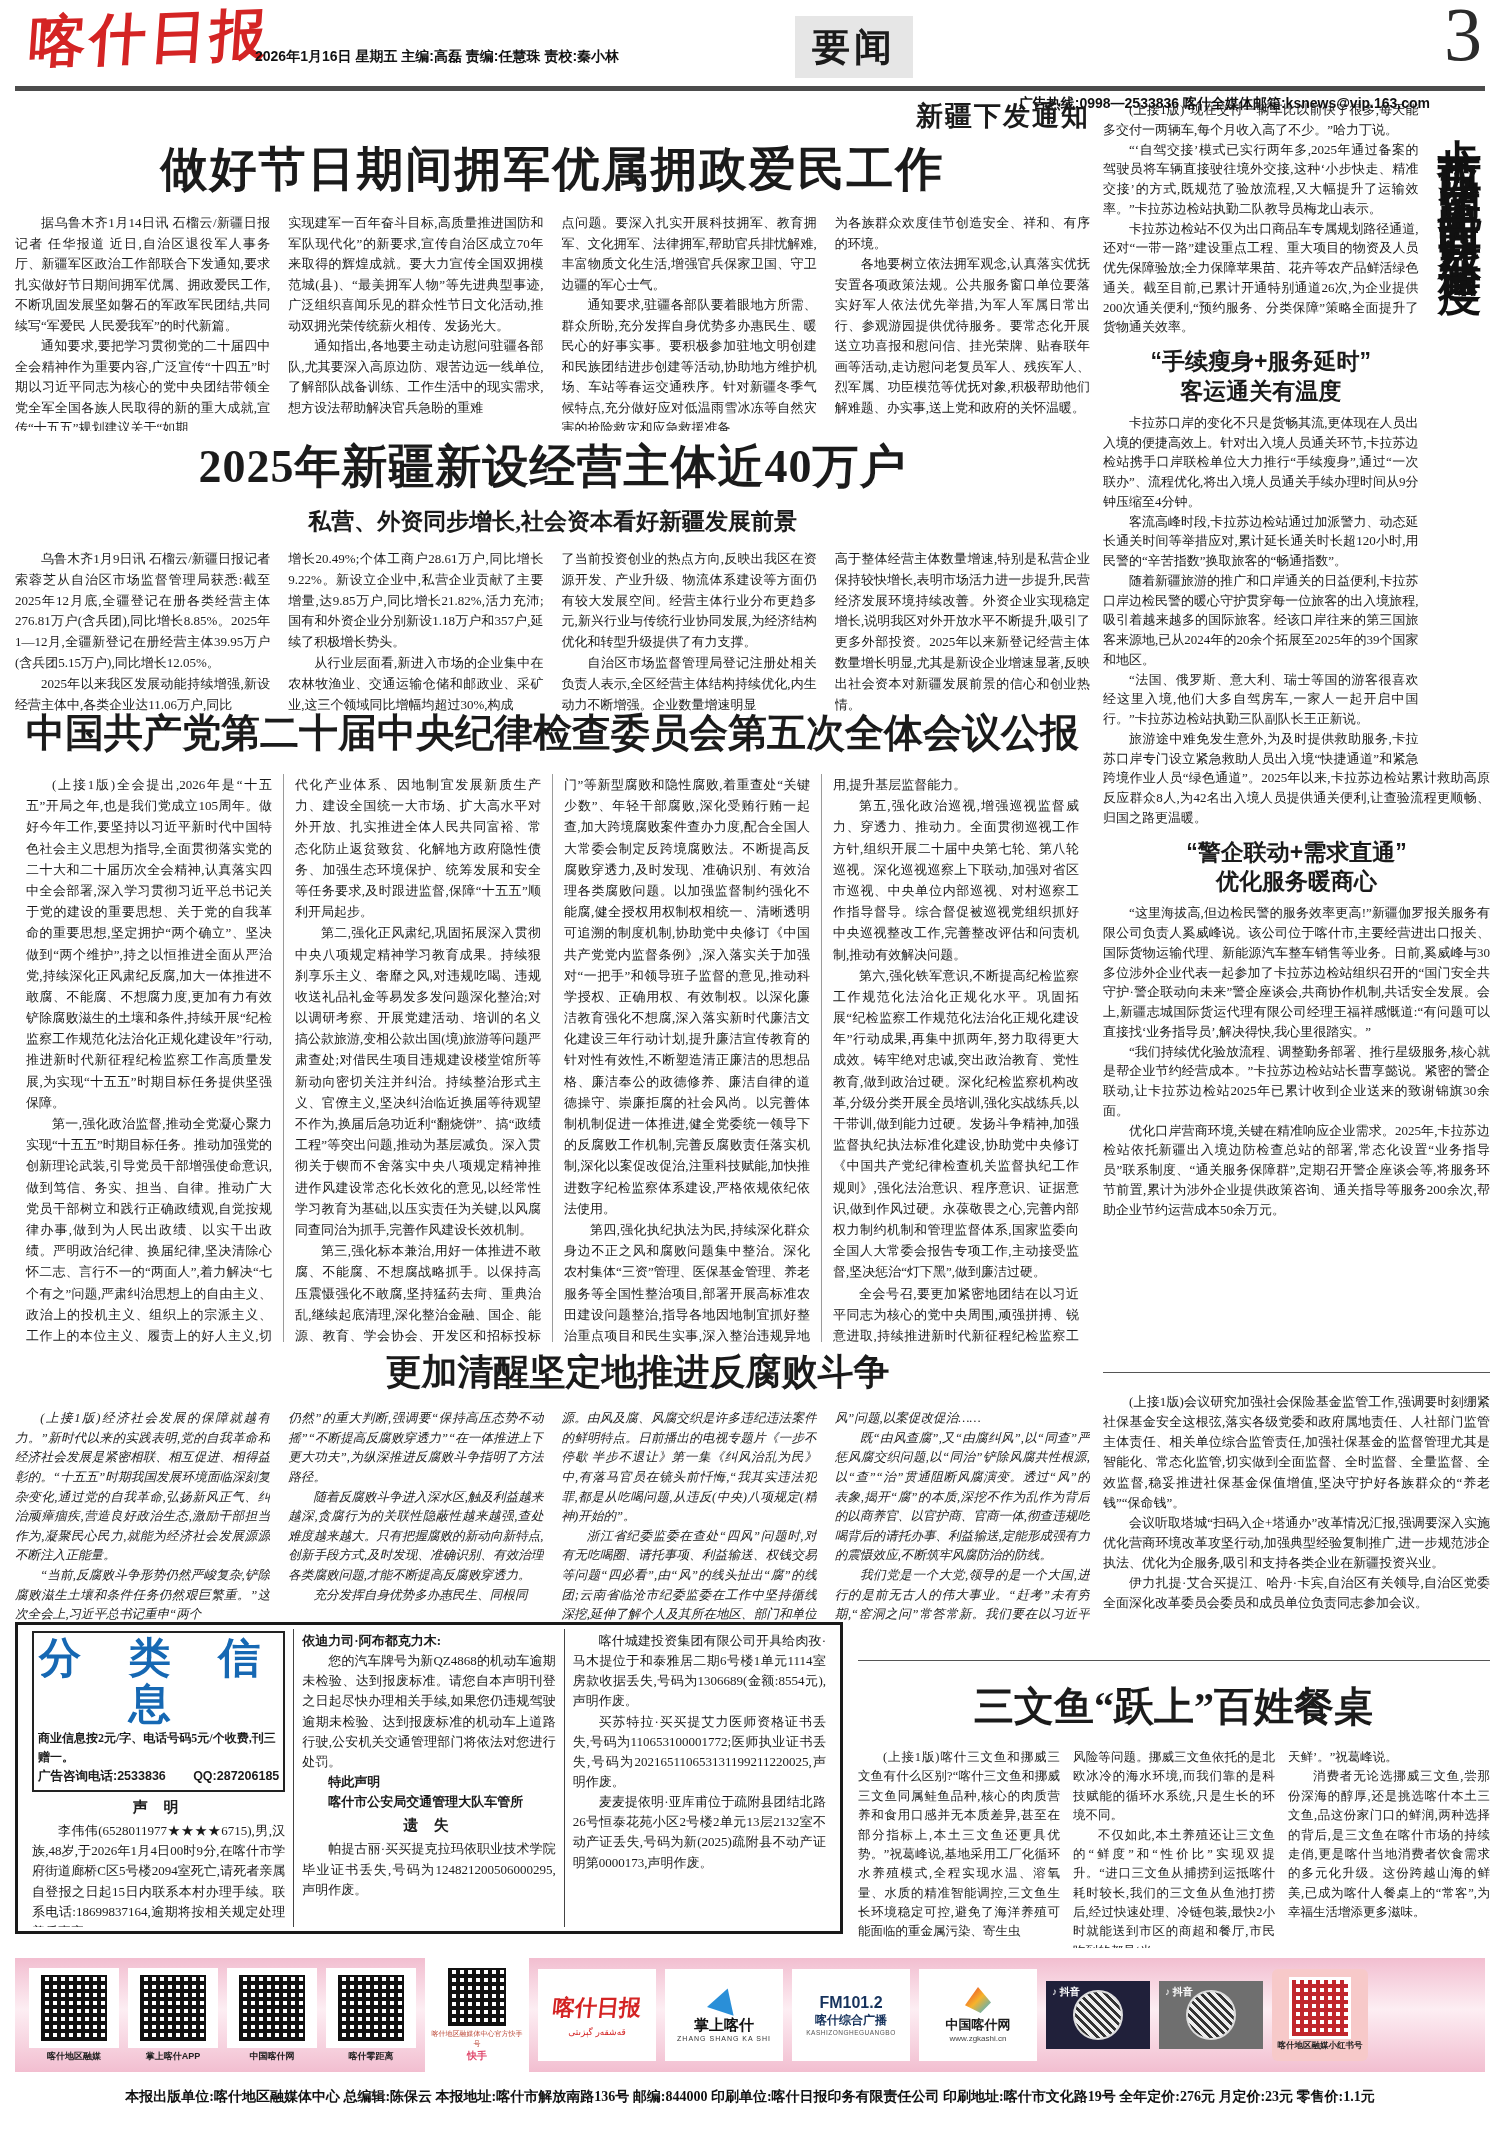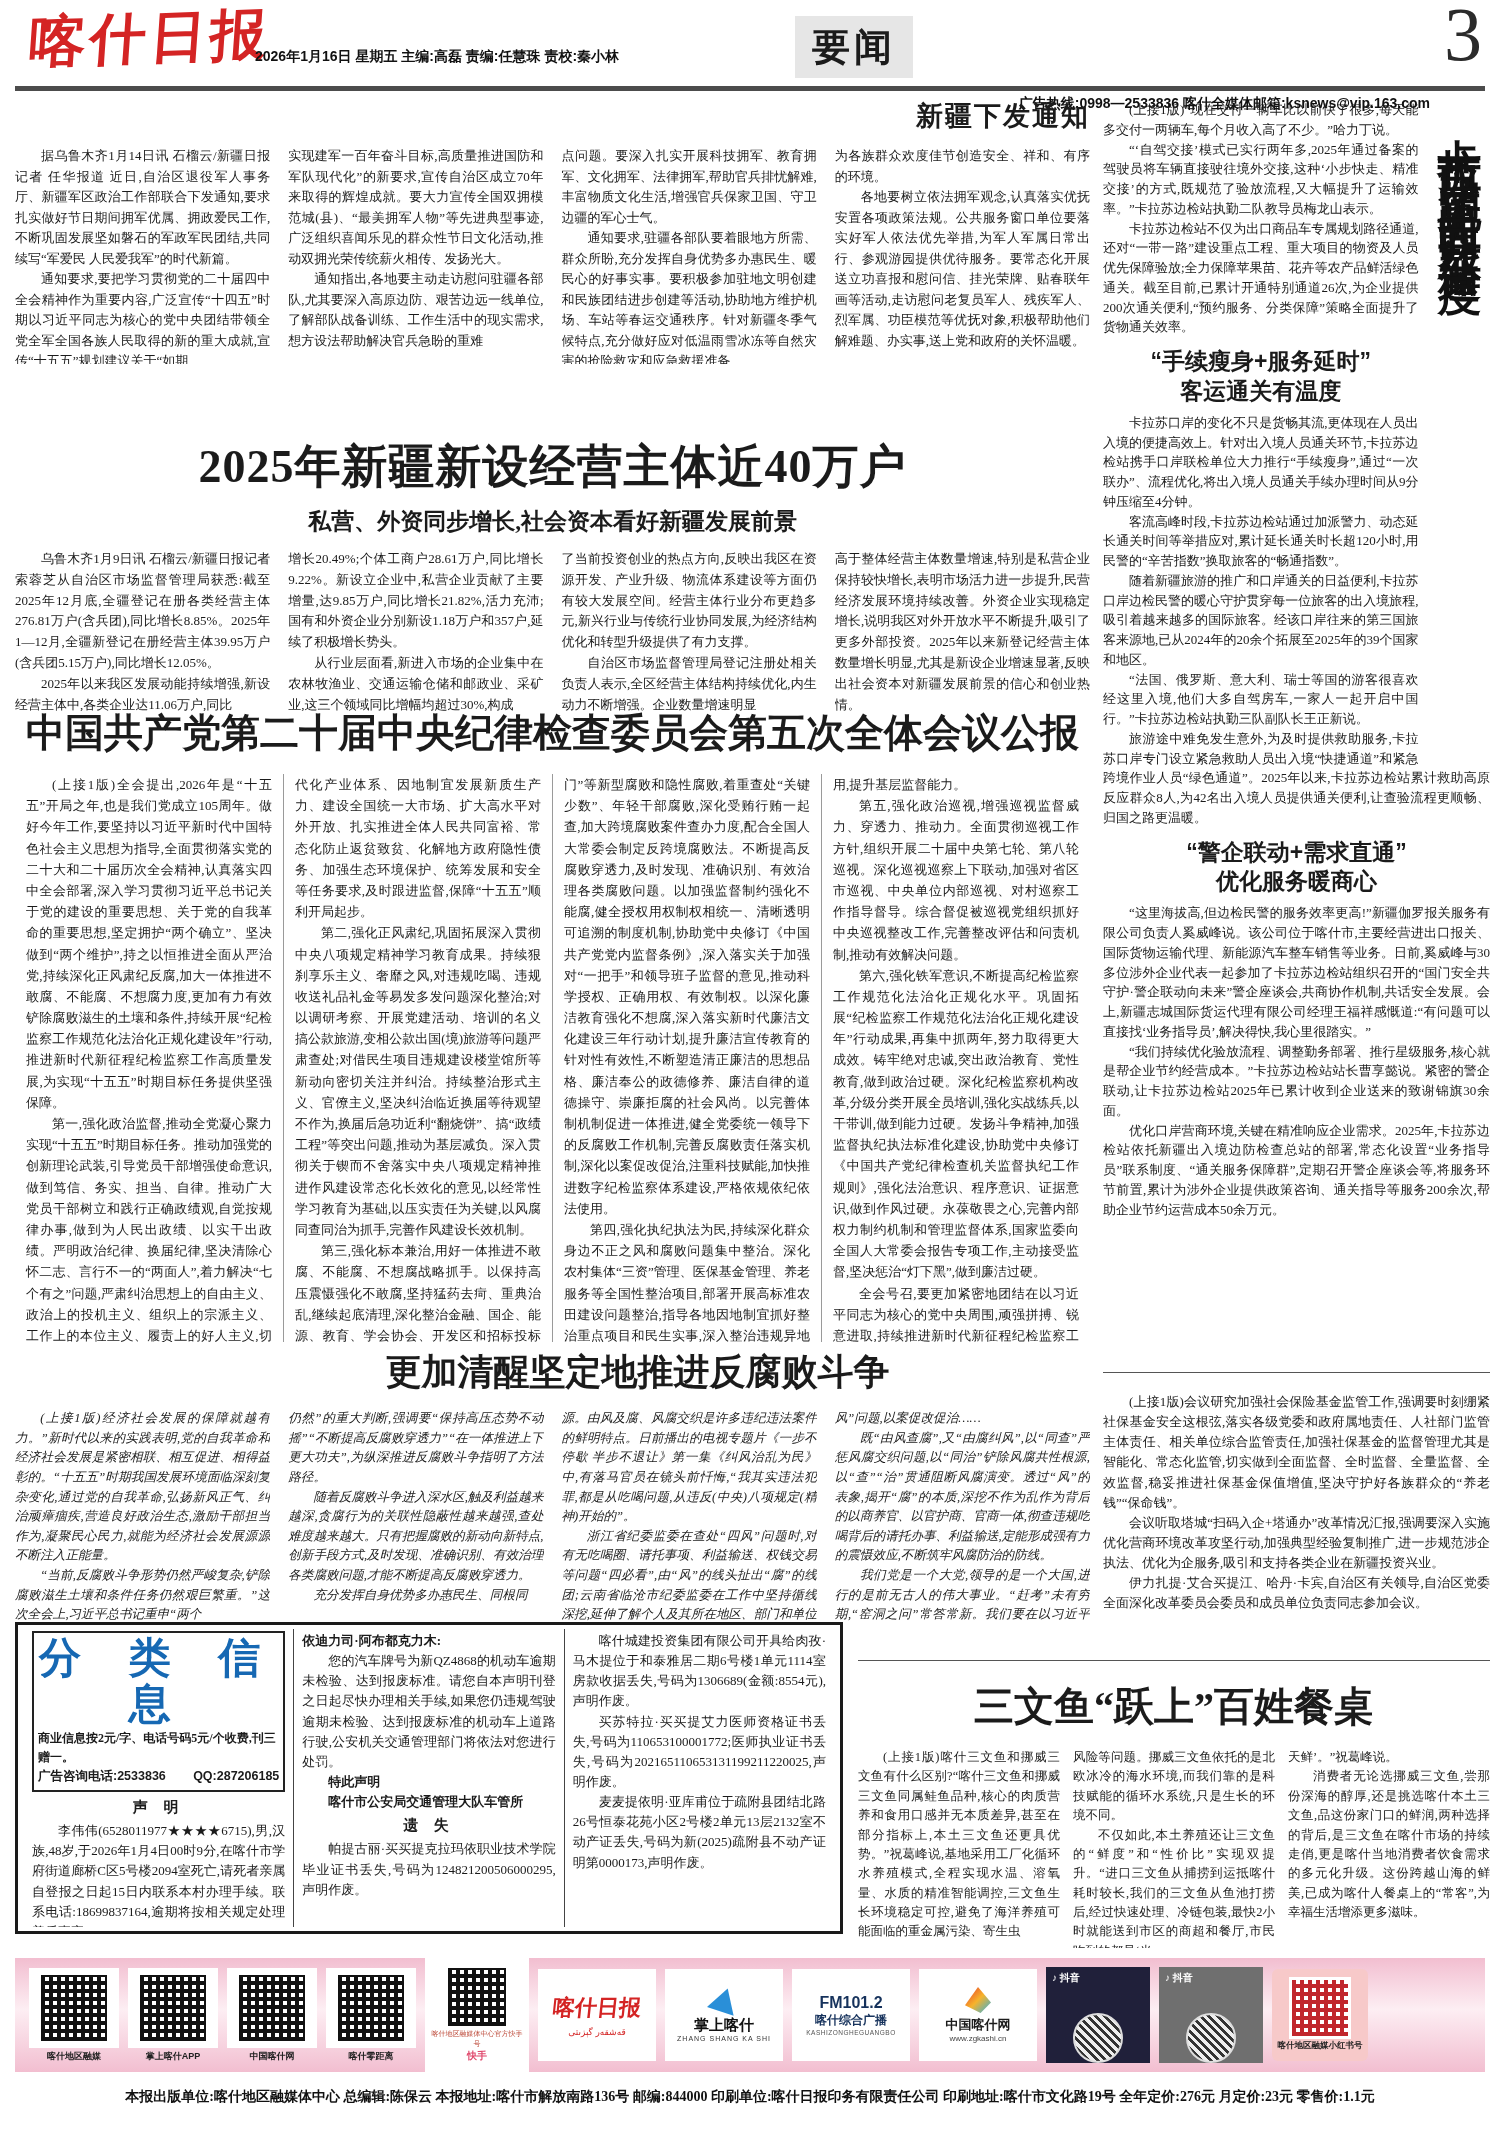--- a/index.html
+++ b/index.html
@@ -98,22 +98,22 @@
          border-bottom:24px solid #2a8fd8;transform:rotate(18deg);margin-bottom:4px;}
   .zs-cn{font-size:15px;font-weight:900;color:#111;}
   .zs-sub{font-size:7px;color:#333;letter-spacing:1px;}
   .fm-cn{font-size:16px;font-weight:900;color:#16325c;}
   .fm-l2{font-size:12px;font-weight:bold;color:#16325c;}
   .fm-l3{font-size:6.5px;color:#555;letter-spacing:.5px;}
   .zg-logo{width:26px;height:26px;background:linear-gradient(135deg,#e5332a,#f7b32b,#2ab0e5);
          clip-path:polygon(50% 0,100% 60%,60% 100%,0 70%);margin-bottom:3px;}
   .zg-cn{font-size:13px;font-weight:900;}
   .zg-sub{font-size:8px;color:#444;}
-  .dy{width:104px;height:96px;color:#fff;position:relative;display:flex;flex-direction:column;
-      align-items:center;justify-content:flex-end;}
+  .dy{width:104px;height:68px;color:#fff;position:relative;display:flex;flex-direction:column;
+      align-items:center;justify-content:center;}
   .dy-dark{background:#20203a;}
   .dy-gray{background:#6f6f6f;}
   .dy-mark{position:absolute;top:4px;left:6px;font-size:10px;font-weight:bold;}
   .dy-circle{width:46px;height:46px;border-radius:50%;border:2px solid #ddd;background:
       repeating-linear-gradient(45deg,#eee 0 3px,#333 3px 6px);}
   .xhs{background:#f7c9c9;width:96px;height:92px;display:flex;flex-direction:column;align-items:center;
       justify-content:center;border-radius:6px;}
   .xhs .qr{width:56px;height:56px;background:
       repeating-linear-gradient(0deg,#c1272d 0 4px,transparent 4px 8px),
       repeating-linear-gradient(90deg,#c1272d 0 4px,#fff 4px 8px);outline:3px solid #fff;}
@@ -129,20 +129,21 @@
 
   <div class="masthead">喀什日报</div>
   <div class="dateline">2026年1月16日 星期五 主编:高磊 责编:任慧珠 责校:秦小林</div>
   <div class="section-box">要闻</div>
   <div class="adline">广告热线:0998—2533836 喀什全媒体邮箱:ksnews@vip.163.com</div>
   <div class="pagenum">3</div>
   <div class="hrule"></div>
 
   <div class="artA">
     <div class="kicker">新疆下发通知</div>
+    <h1 class="headA">做好节日期间拥军优属拥政爱民工作</h1>
     <div class="cols">
       <div class="col">
           <p>据乌鲁木齐1月14日讯 石榴云/新疆日报记者 任华报道 近日,自治区退役军人事务厅、新疆军区政治工作部联合下发通知,要求扎实做好节日期间拥军优属、拥政爱民工作,不断巩固发展坚如磐石的军政军民团结,共同续写“军爱民 人民爱我军”的时代新篇。</p>
           <p>通知要求,要把学习贯彻党的二十届四中全会精神作为重要内容,广泛宣传“十四五”时期以习近平同志为核心的党中央团结带领全党全军全国各族人民取得的新的重大成就,宣传“十五五”规划建议关于“如期</p>
         </div>
       <div class="col">
           <p class="cont">实现建军一百年奋斗目标,高质量推进国防和军队现代化”的新要求,宣传自治区成立70年来取得的辉煌成就。要大力宣传全国双拥模范城(县)、“最美拥军人物”等先进典型事迹,广泛组织喜闻乐见的群众性节日文化活动,推动双拥光荣传统薪火相传、发扬光大。</p>
           <p>通知指出,各地要主动走访慰问驻疆各部队,尤其要深入高原边防、艰苦边远一线单位,了解部队战备训练、工作生活中的现实需求,想方设法帮助解决官兵急盼的重难</p>
         </div>
       <div class="col">

